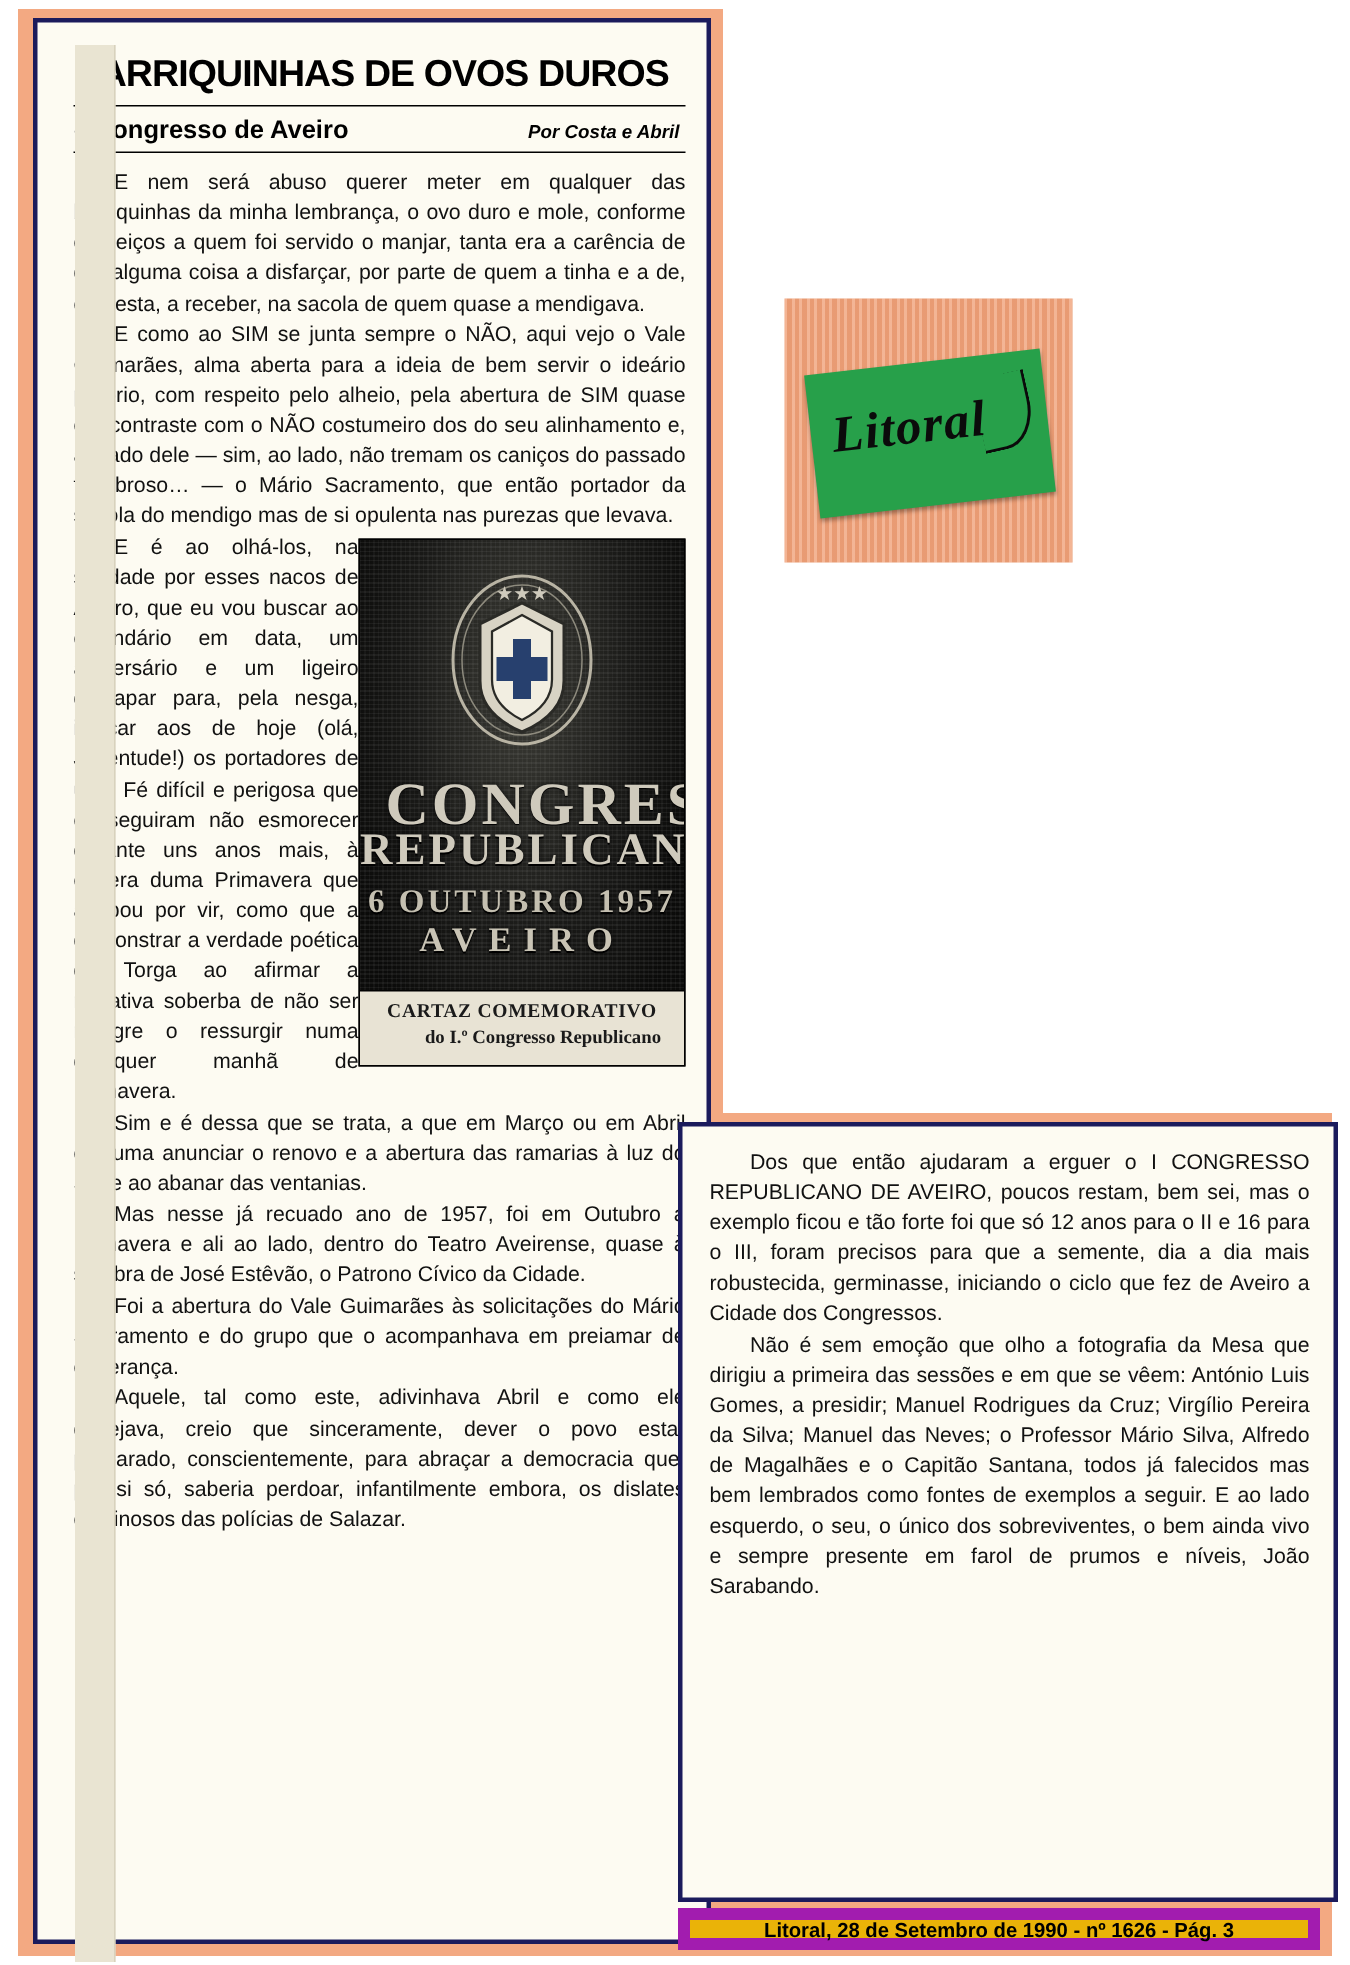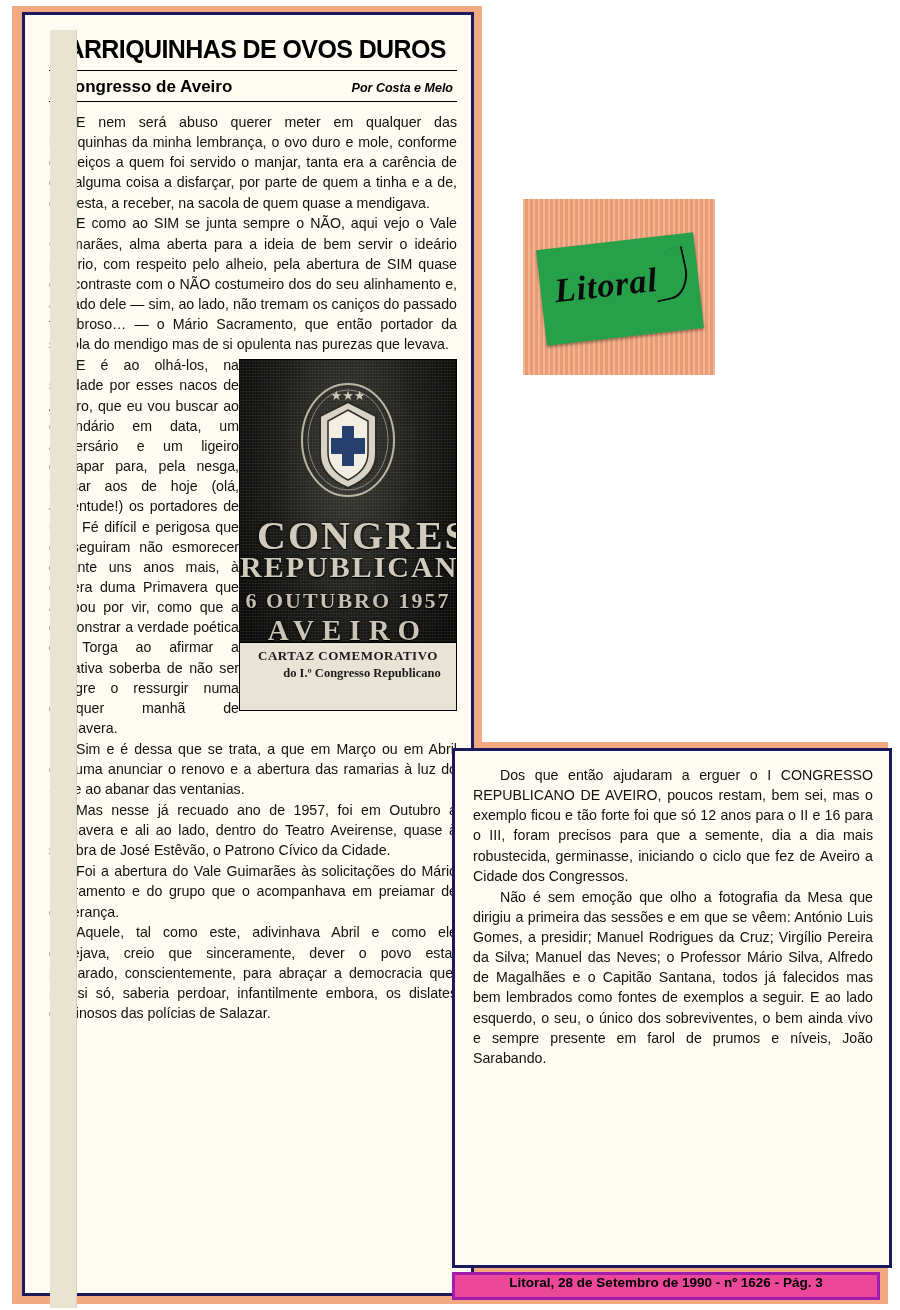--- a/index.html
+++ b/index.html
@@ -152,25 +152,25 @@
     text-align: center;
     color: #cfcabc;
     font-family: "Liberation Serif", serif;
     font-weight: bold;
     letter-spacing: 3px;
     text-shadow: 0 1px 0 #000, 0 0 4px rgba(0,0,0,.8);
   }
   #pt1 { top: 152px; font-size: 40px; letter-spacing: 2px; margin-left: 17px; }
   #pt2 { top: 190px; font-size: 30px; letter-spacing: 2px; }
   #pt3 { top: 228px; font-size: 22px; letter-spacing: 2px; color:#c4bfb0;}
-  #pt4 { top: 254px; font-size: 29px; letter-spacing: 8px; color:#c9c4b5;}
+  #pt4 { top: 254px; font-size: 23px; letter-spacing: 8px; color:#c9c4b5;}
   .poster-caption {
     position: absolute;
     left: 0; right: 0; bottom: 0;
-    height: 68px;
+    height: 50px;
     background: #e8e3d4;
     border-top: 1px solid #000;
     text-align: center;
     font-family: "Liberation Serif", serif;
     color: #1a1a1a;
     padding-top: 5px;
     box-sizing: border-box;
   }
   .poster-caption .c1 { font-size: 13px; font-weight: bold; letter-spacing: .5px; }
   .poster-caption .c2 { font-size: 12.5px; font-weight: bold; margin-top: 2px; margin-left: 28px; }
@@ -223,25 +223,25 @@
     box-sizing: border-box;
     padding: 14px 16px 0 18px;
   }
   #right-clip .body-text p { font-size: 14.2px; }
 
   
   #footer-strip {
     position: absolute;
     left: 452px; top: 1272px;
     width: 428px; height: 28px;
-    background: #ec4899;
-    border: 3px solid #a21caf;
+    background: #eab308;
+    border: 8px solid #a21caf;
     box-sizing: border-box;
     display: flex;
-    align-items: flex-start;
+    align-items: center;
     justify-content: center;
   }
   #footer-strip .footer-text {
     font-size: 13.5px;
     font-weight: bold;
     color: #000;
     white-space: nowrap;
   }
 </style>
 </head>
@@ -253,21 +253,21 @@
   <div class="scan-backing" id="backing-right"></div>
 
   <div id="left-clip">
     <div id="left-gutter"></div>
 
     <div class="headline">BARRIQUINHAS DE OVOS DUROS</div>
     <div class="rule"></div>
 
     <div class="subhead-row">
       <div class="subhead"><span class="bullet-glyph">❧</span><span>Congresso de Aveiro</span></div>
-      <div class="byline">Por Costa e Melo</div>
+      <div class="byline">Por Costa e Abril</div>
     </div>
     <div class="rule2"></div>
 
     <div class="body-text">
 
       <p>E nem será abuso querer meter em qualquer das barriquinhas da minha lembrança, o ovo duro e mole, conforme os beiços a quem foi servido o manjar, tanta era a carência de dar alguma coisa a disfarçar, por parte de quem a tinha e a de, em festa, a receber, na sacola de quem quase a mendigava.</p>
       <p>E como ao SIM se junta sempre o NÃO, aqui vejo o Vale Guimarães, alma aberta para a ideia de bem servir o ideário próprio, com respeito pelo alheio, pela abertura de SIM quase em contraste com o NÃO costumeiro dos do seu alinhamento e, ao lado dele — sim, ao lado, não tremam os caniços do passado tenebroso… — o Mário Sacramento, que então portador da sacola do mendigo mas de si opulenta nas purezas que levava.</p>
 
       <div id="poster-wrap">
         <div id="poster">

